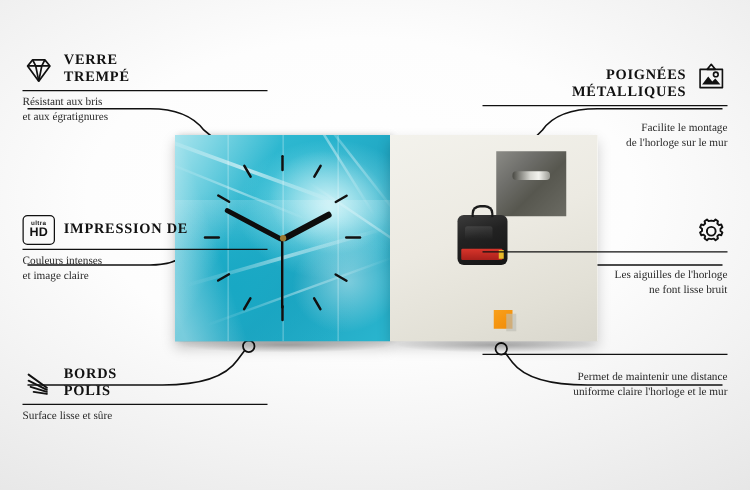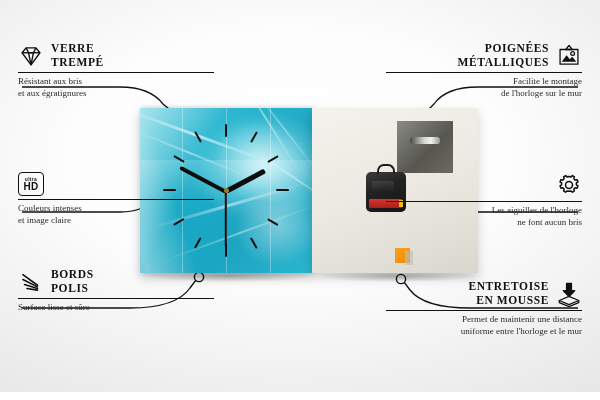--- a/index.html
+++ b/index.html
@@ -123,37 +123,37 @@
     letter-spacing: .6px; color:#111; text-transform: uppercase;
   }
   .feature .rule { height:1.2px; background:#111; margin-top:3px; }
   .feature .sub {
     font-family: Liberation Serif, serif;
     font-size: 9px; line-height: 11.5px; color:#2a2a2a; margin-top:3px;
   }
   .feature.left .head { justify-content:flex-start; }
   .feature.left .title, .feature.left .sub { text-align:left; }
   .feature.right .head { justify-content:flex-end; }
-  .feature.right .title, .feature.right .sub { text-align:right; }
+  .feature.right .title, .feature.right .sub { text-align:right;margin-top:12px; }
   .ico { width:26px; height:26px; flex:0 0 26px; display:block; }
   .ico svg { width:100%; height:100%; display:block; }
 
   .hdbox {
     width:26px; height:24px; border:1.6px solid #111; border-radius:4px;
     display:flex; flex-direction:column; align-items:center; justify-content:center;
     flex:0 0 26px;
   }
   .hdbox .u { font-size:5px; font-weight:bold; letter-spacing:.3px; line-height:5px; color:#111;
               font-family:"Liberation Sans", sans-serif; }
   .hdbox .h { font-size:10px; font-weight:bold; letter-spacing:.2px; line-height:10px; color:#111;
               font-family:"Liberation Sans", sans-serif; }
 
   #f-verre   { left:18px;  top:42px; }
   #f-impr    { left:18px;  top:172px; }
-  #f-bords   { left:18px;  top:268px; }
+  #f-bords   { left:18px;  top:293px; }
   #f-poign   { left:386px; top:42px; }
   #f-meca    { left:386px; top:172px; }
   #f-entre   { left:386px; top:280px; }
 </style>
 </head>
 <body>
 
 <div id="stage">
 
   <svg id="wires" viewBox="0 0 600 400">
@@ -251,21 +251,21 @@
     </div>
   </div>
 
   <div class="feature left" id="f-impr">
     <div class="head">
       <span class="hdbox">
         <span class="u">ultra</span>
         <span class="h">HD</span>
       </span>
       <span class="title">
-        <br>
+        <span>IMPRESSION DE</span><br>
       </span>
     </div>
     <div class="rule"></div>
     <div class="sub">
       <span>Couleurs intenses</span><br><span>et image claire</span>
     </div>
   </div>
 
   <div class="feature left" id="f-bords">
     <div class="head">
@@ -317,38 +317,24 @@
         <svg viewBox="0 0 32 32">
             <g fill="none" stroke="#111" stroke-width="1.9" stroke-linejoin="round">
           <path d="M16 5.5 l2.6 .5 1.6-1.6 2.4 1.7 -.6 2.3 1.6 1.6 2.3-.6 1.1 2.7 -1.9 1.4 0 2.3 1.9 1.4 -1.1 2.7 -2.3-.6 -1.6 1.6 .6 2.3 -2.4 1.7 -1.6-1.6 -2.6 .5 -2.6-.5 -1.6 1.6 -2.4-1.7 .6-2.3 -1.6-1.6 -2.3 .6 -1.1-2.7 1.9-1.4 0-2.3 -1.9-1.4 1.1-2.7 2.3 .6 1.6-1.6 -.6-2.3 2.4-1.7 1.6 1.6 Z"></path>
           <circle cx="16" cy="16" r="4.3"></circle>
         </g>
           </svg>
       </span>
     </div>
     <div class="rule"></div>
     <div class="sub">
-      <span>Les aiguilles de l'horloge</span><br><span>ne font aucun bris</span>
+      <span>Les aiguilles de l'horloge</span><br><span>ne font lisse bruit</span>
     </div>
   </div>
 
   <div class="feature right" id="f-entre">
-    <div class="head">
-      <span class="title">
-        <span>ENTRETOISE</span><br><span>EN MOUSSE</span>
-      </span>
-      <span class="ico">
-        <svg viewBox="0 0 32 32">
-            <g fill="none" stroke="#111" stroke-width="1.6" stroke-linejoin="round">
-          <path d="M13 3 h6 v9 h4 l-7 7 -7-7 h4 Z" fill="#111"></path>
-          <path d="M16 19 L28 24 L16 29 L4 24 Z"></path>
-          <path d="M4 24 v2.5 L16 31.5 L28 26.5 V24"></path>
-        </g>
-          </svg>
-      </span>
-    </div>
-    <div class="rule"></div>
-    <div class="sub">
-      <span>Permet de maintenir une distance</span><br><span>uniforme entre l'horloge et le mur</span>
+    <div class="rule"></div>
+    <div class="sub">
+      <span>Permet de maintenir une distance</span><br><span>uniforme claire l'horloge et le mur</span>
     </div>
   </div>
 
 </div>
 
 </body></html>

